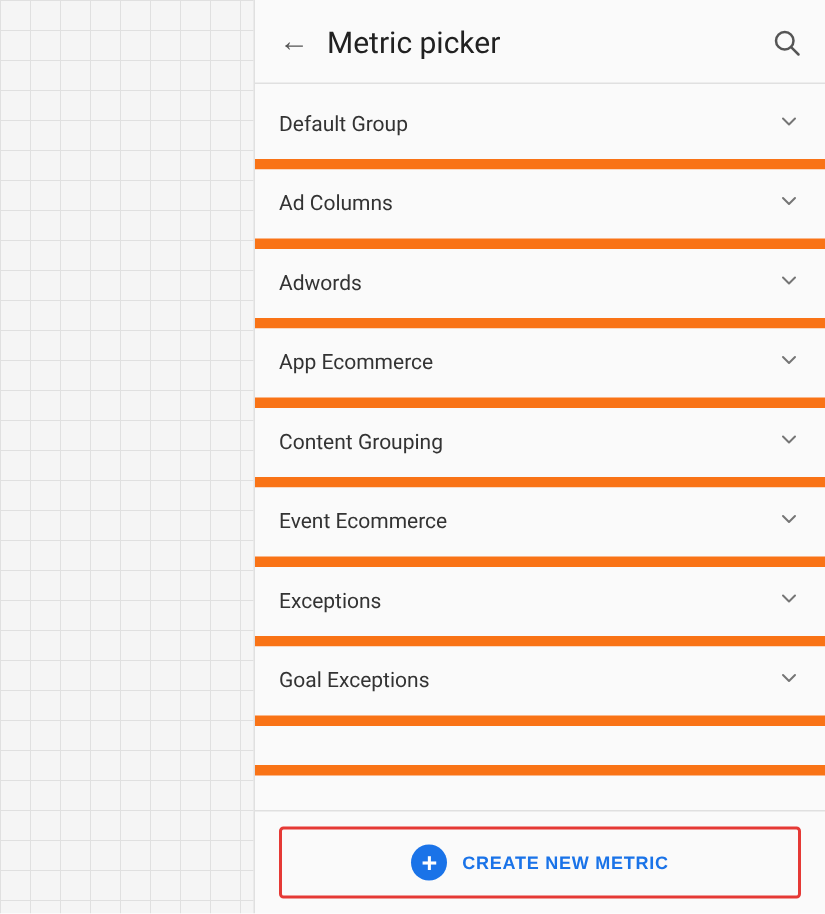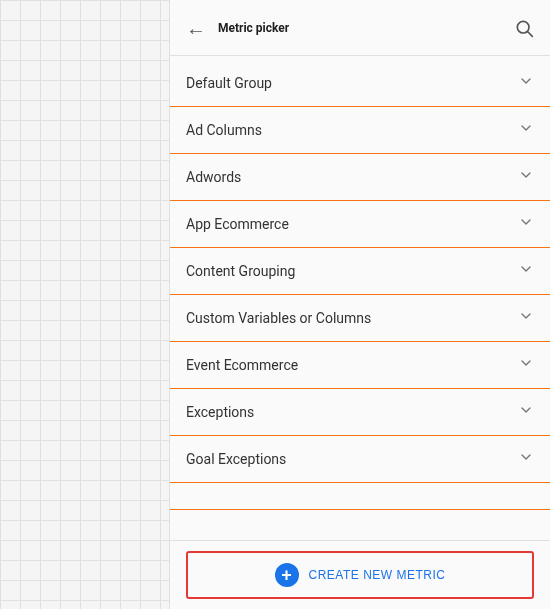--- a/index.html
+++ b/index.html
@@ -55,22 +55,22 @@
 
     .back-icon {
       cursor: pointer;
       color: #555;
       font-size: 20px;
       display: flex;
       align-items: center;
     }
 
     .header-title {
-      font-size: 12px;
-      font-weight: 700;
+      font-size: 20px;
+      font-weight: 400;
       color: #212121;
     }
 
     .search-icon-btn {
       cursor: pointer;
       color: #555;
       font-size: 20px;
       display: flex;
       align-items: center;
     }
@@ -88,21 +88,21 @@
       background: #bdbdbd;
       border-radius: 2px;
     }
 
     .menu-item {
       display: flex;
       align-items: center;
       justify-content: space-between;
       padding: 13px 16px;
       cursor: pointer;
-      border-bottom: 1px solid #f97316;
+      border-bottom: 7px solid #f97316;
       background: #fafafa;
       transition: background 0.15s;
     }
 
     .menu-item-label {
       font-size: 14px;
       color: #333;
       font-weight: 400;
     }
 
@@ -140,21 +140,21 @@
       justify-content: center;
       color: #fff;
       font-size: 18px;
       font-weight: bold;
       line-height: 1;
       flex-shrink: 0;
     }
 
     .create-btn-label {
       font-size: 12px;
-      font-weight: 400;
+      font-weight: 700;
       color: #1a73e8;
       letter-spacing: 0.5px;
       text-transform: uppercase;
     }
   </style>
 </head>
 <body>
 
 <div class="left-panel"></div>
 
@@ -213,28 +213,20 @@
 
     <div class="menu-item">
       <span class="menu-item-label">Content Grouping</span>
       <span class="chevron-icon">
         <svg width="16" height="16" viewBox="0 0 24 24" fill="none" stroke="#757575" stroke-width="2" stroke-linecap="round" stroke-linejoin="round">
             <polyline points="6 9 12 15 18 9"></polyline>
           </svg>
       </span>
     </div>
 
-    <div class="menu-item">
-      <span class="menu-item-label">Custom Variables or Columns</span>
-      <span class="chevron-icon">
-        <svg width="16" height="16" viewBox="0 0 24 24" fill="none" stroke="#757575" stroke-width="2" stroke-linecap="round" stroke-linejoin="round">
-            <polyline points="6 9 12 15 18 9"></polyline>
-          </svg>
-      </span>
-    </div>
 
 
     <div class="menu-item">
       <span class="menu-item-label">Event Ecommerce</span>
       <span class="chevron-icon">
         <svg width="16" height="16" viewBox="0 0 24 24" fill="none" stroke="#757575" stroke-width="2" stroke-linecap="round" stroke-linejoin="round">
             <polyline points="6 9 12 15 18 9"></polyline>
           </svg>
       </span>
     </div>

